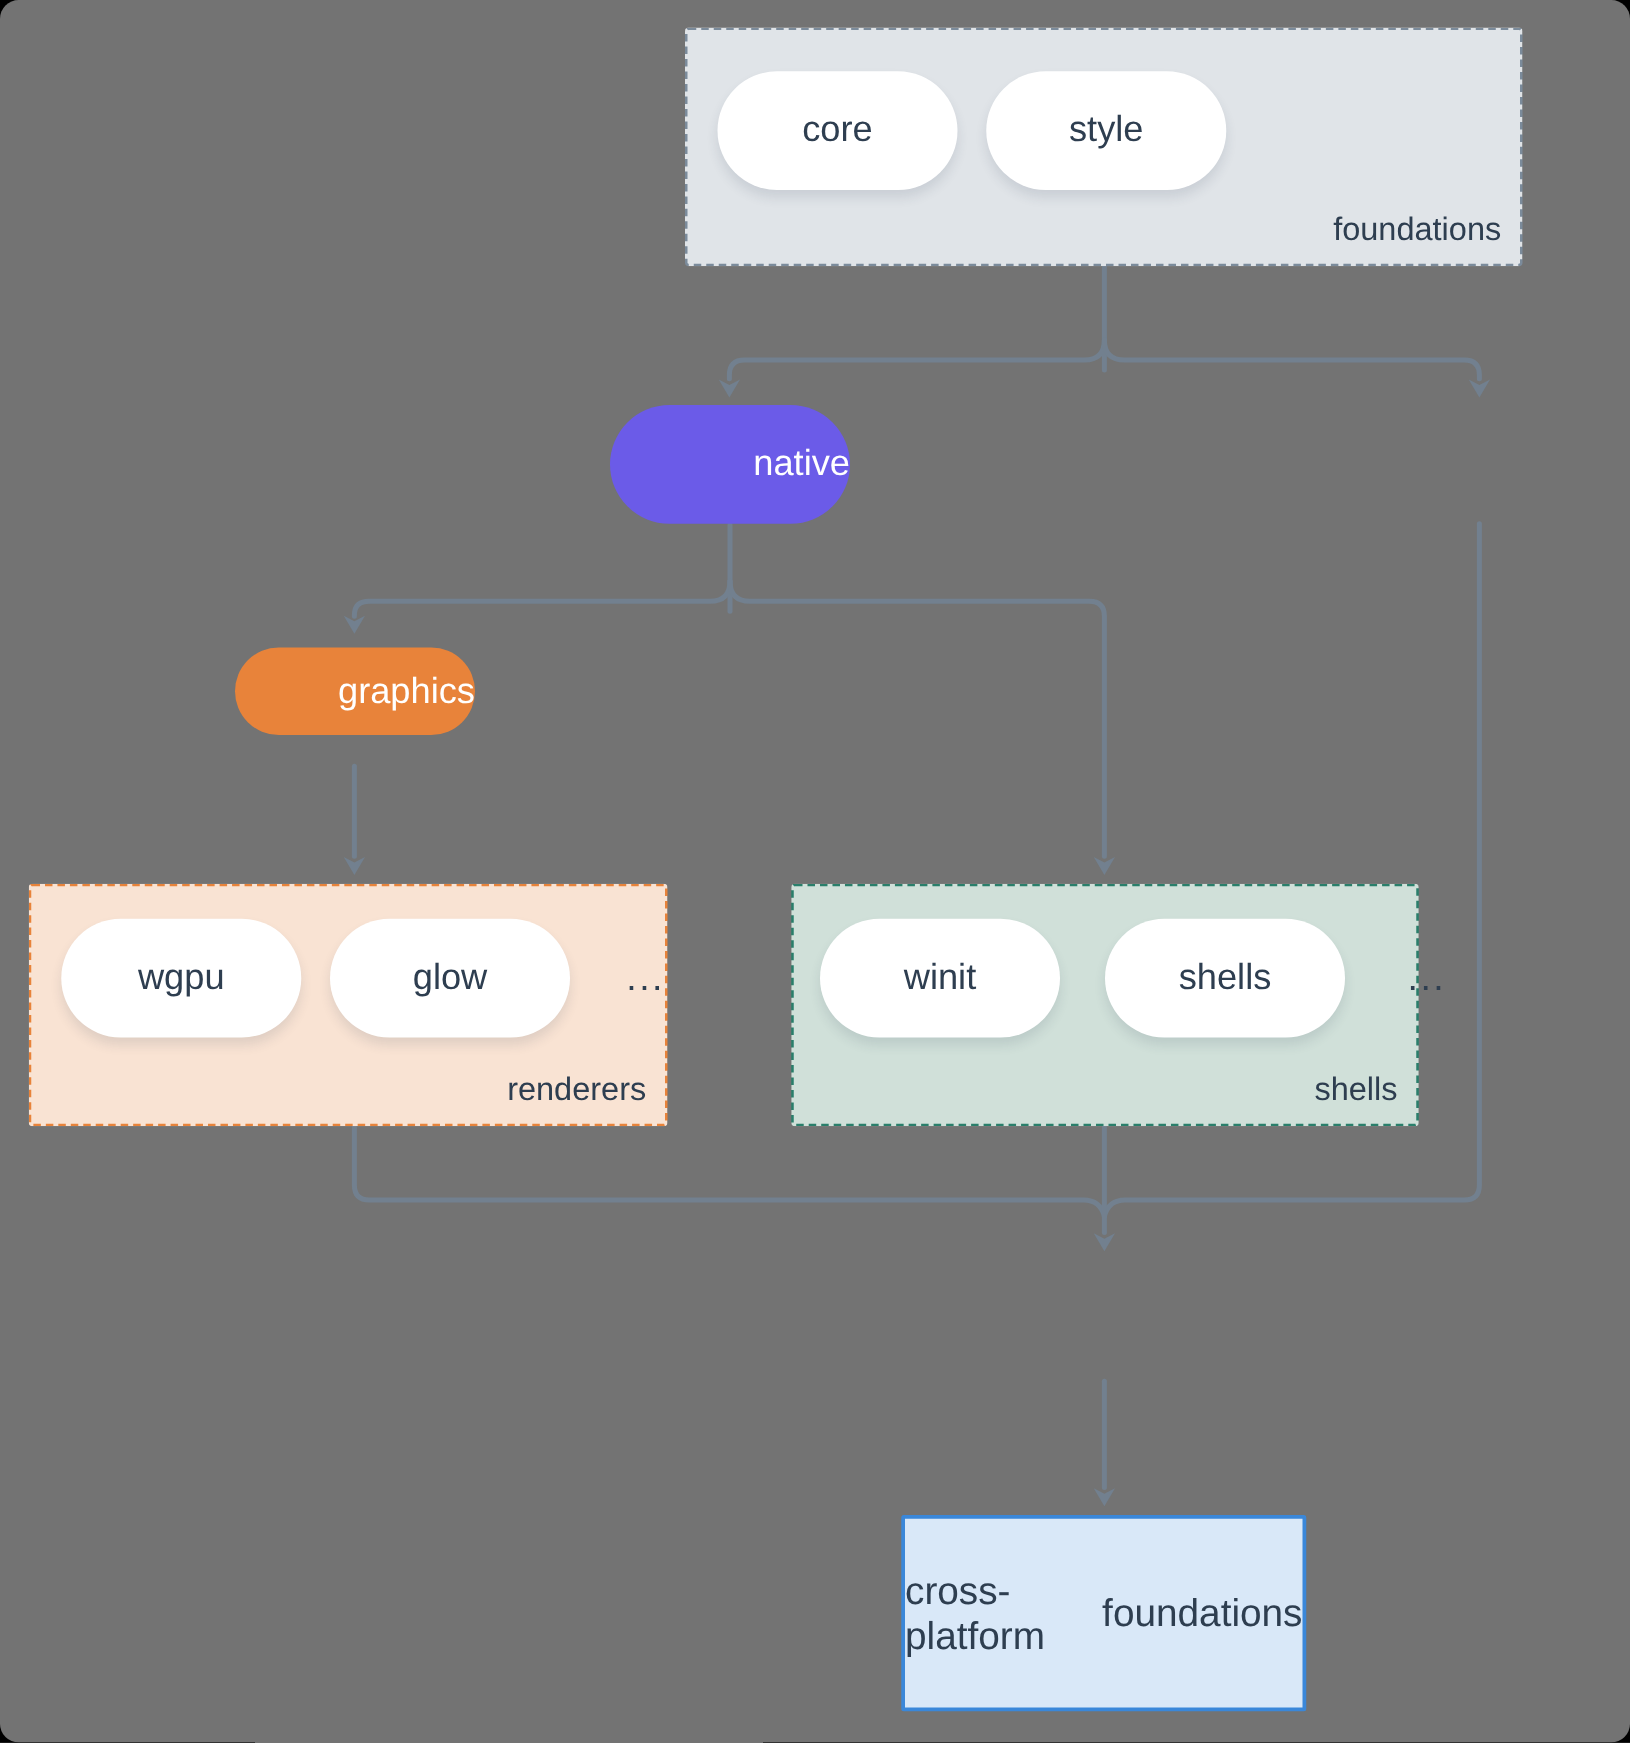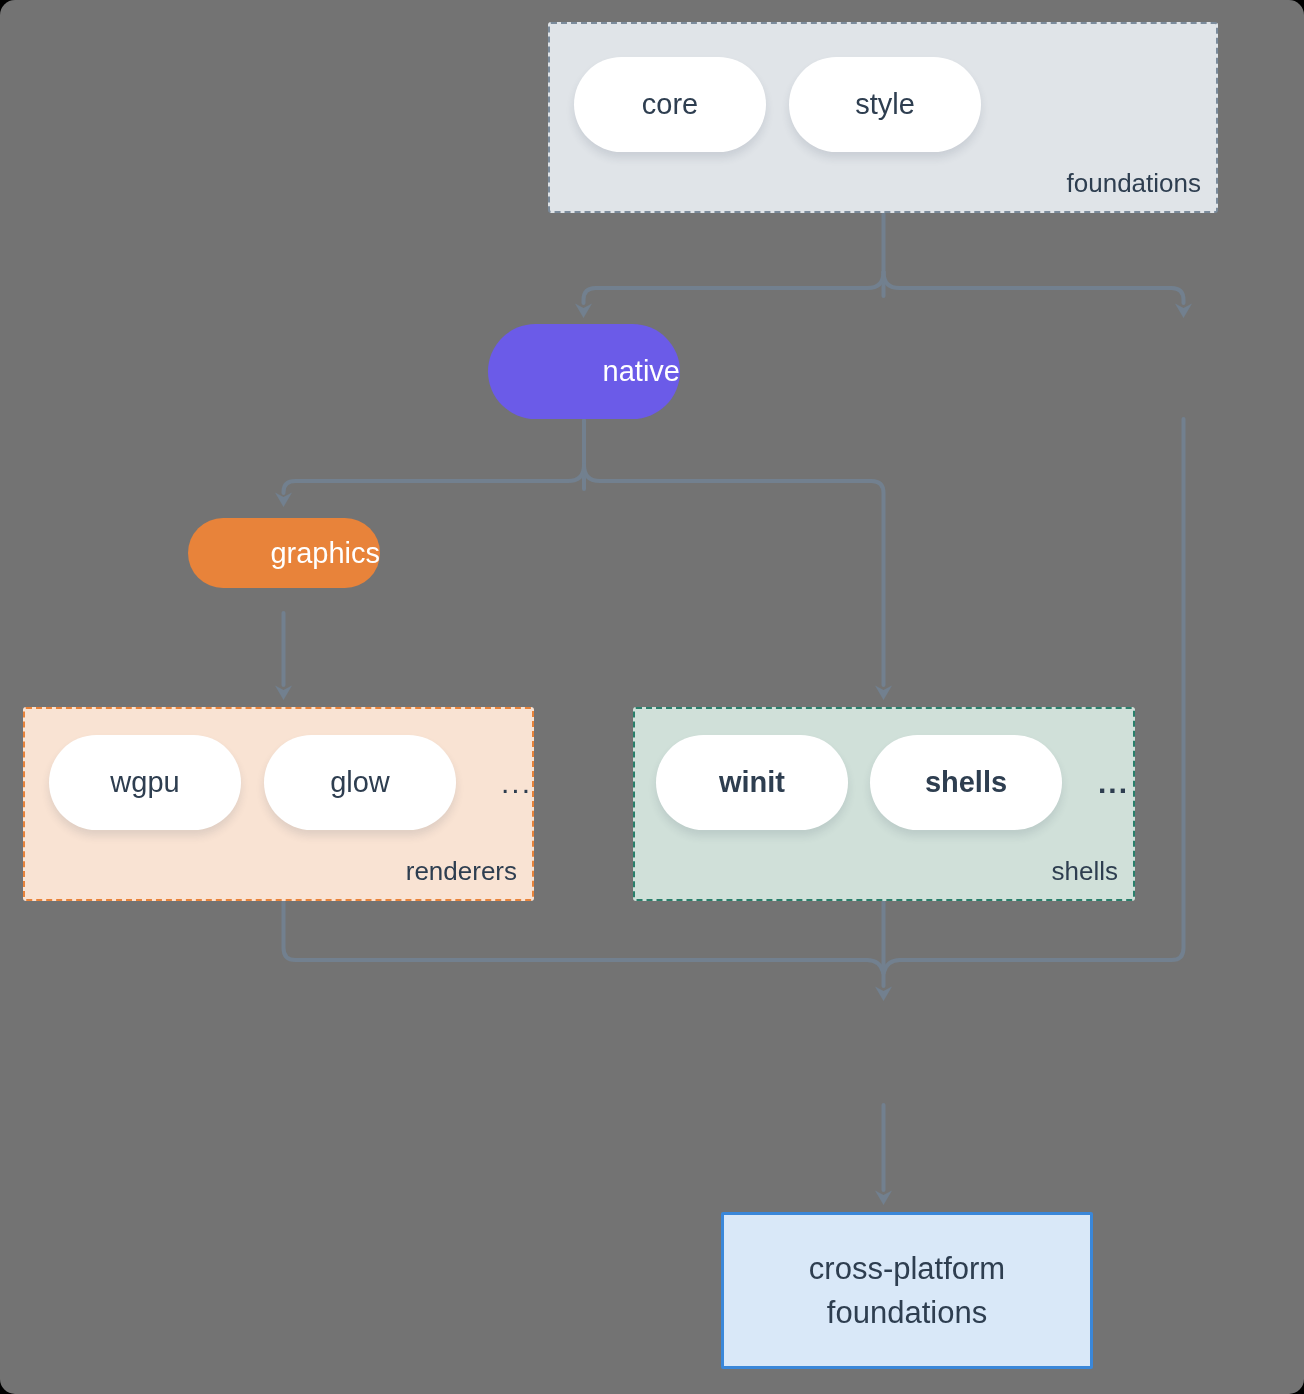--- a/index.html
+++ b/index.html
@@ -75,28 +75,27 @@
     display: flex;
     align-items: center;
     justify-content: flex-end;
     font-size: 29px;
     color: #ffffff;
   }
   .app-box {
     position: absolute;
     left: 721px;
     top: 1212px;
-    width: 372px;
+    width: 324px;
     height: 157px;
     box-sizing: border-box;
     background: #d9e8f8;
     border: 3px solid #3a87d9;
     border-radius: 2px;
     display: flex;
-    flex-direction: column;
     align-items: center;
     justify-content: center;
     gap: 8px;
     font-size: 31px;
     color: #2e3e50;
     line-height: 1.15;
   }
 </style>
 </head>
 <body>
@@ -149,21 +148,21 @@
   <div class="group-box" style="left: 23px; top: 707px; width: 511px; height: 194px; background-color: rgb(249, 227, 211); border-color: rgb(232, 131, 58);">
     <div class="pill-row" style="top:26px;">
       <div class="white-pill">wgpu</div>
       <div class="white-pill">glow</div>
       <div class="ellipsis" style="margin-left:22px;">...</div>
     </div>
     <div class="group-label">renderers</div>
   </div>
 
   <div class="group-box" style="left: 633px; top: 707px; width: 502px; height: 194px; background-color: rgb(208, 224, 217); border-color: rgb(42, 127, 107);">
-    <div class="pill-row" style="top:26px; padding-left:21px; gap:22px;font-weight:bold;">
+    <div class="pill-row" style="top:26px; padding-left:21px; gap:36px;">
       <div class="white-pill">winit</div>
       <div class="white-pill">shells</div>
       <div class="ellipsis" style="margin-left:14px;">...</div>
     </div>
     <div class="group-label">shells</div>
   </div>
 
 
   <div class="app-box" style="background-color: rgb(217, 232, 248); border-color: rgb(58, 135, 217);">
     <div>cross-platform</div>

